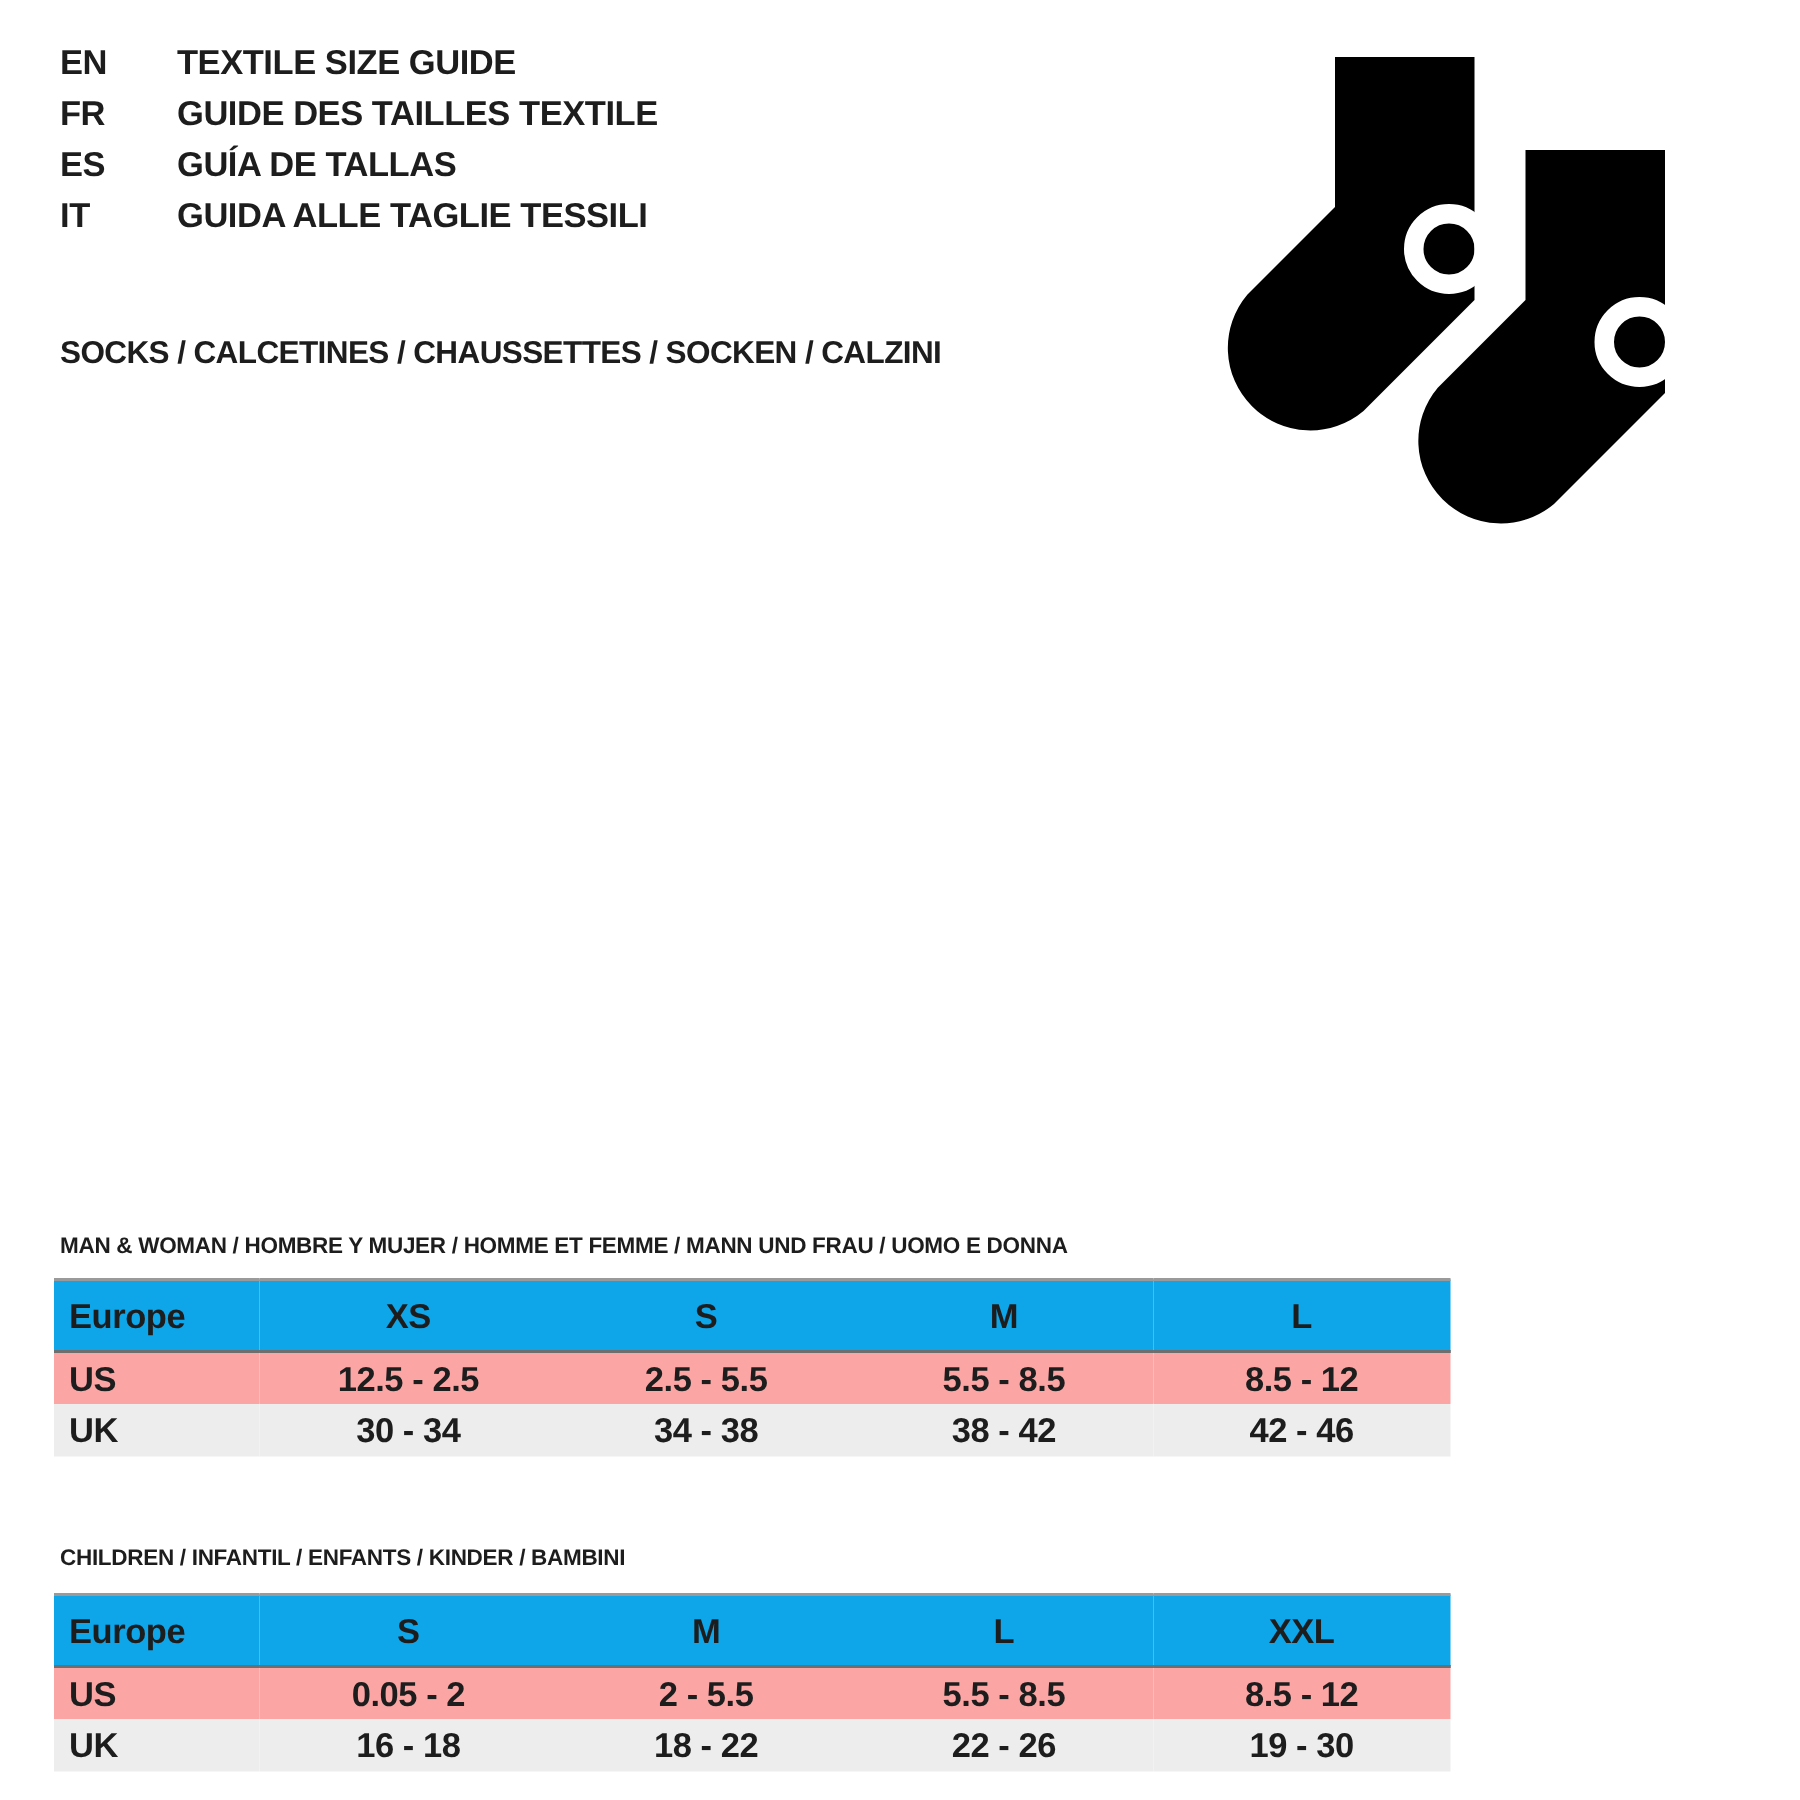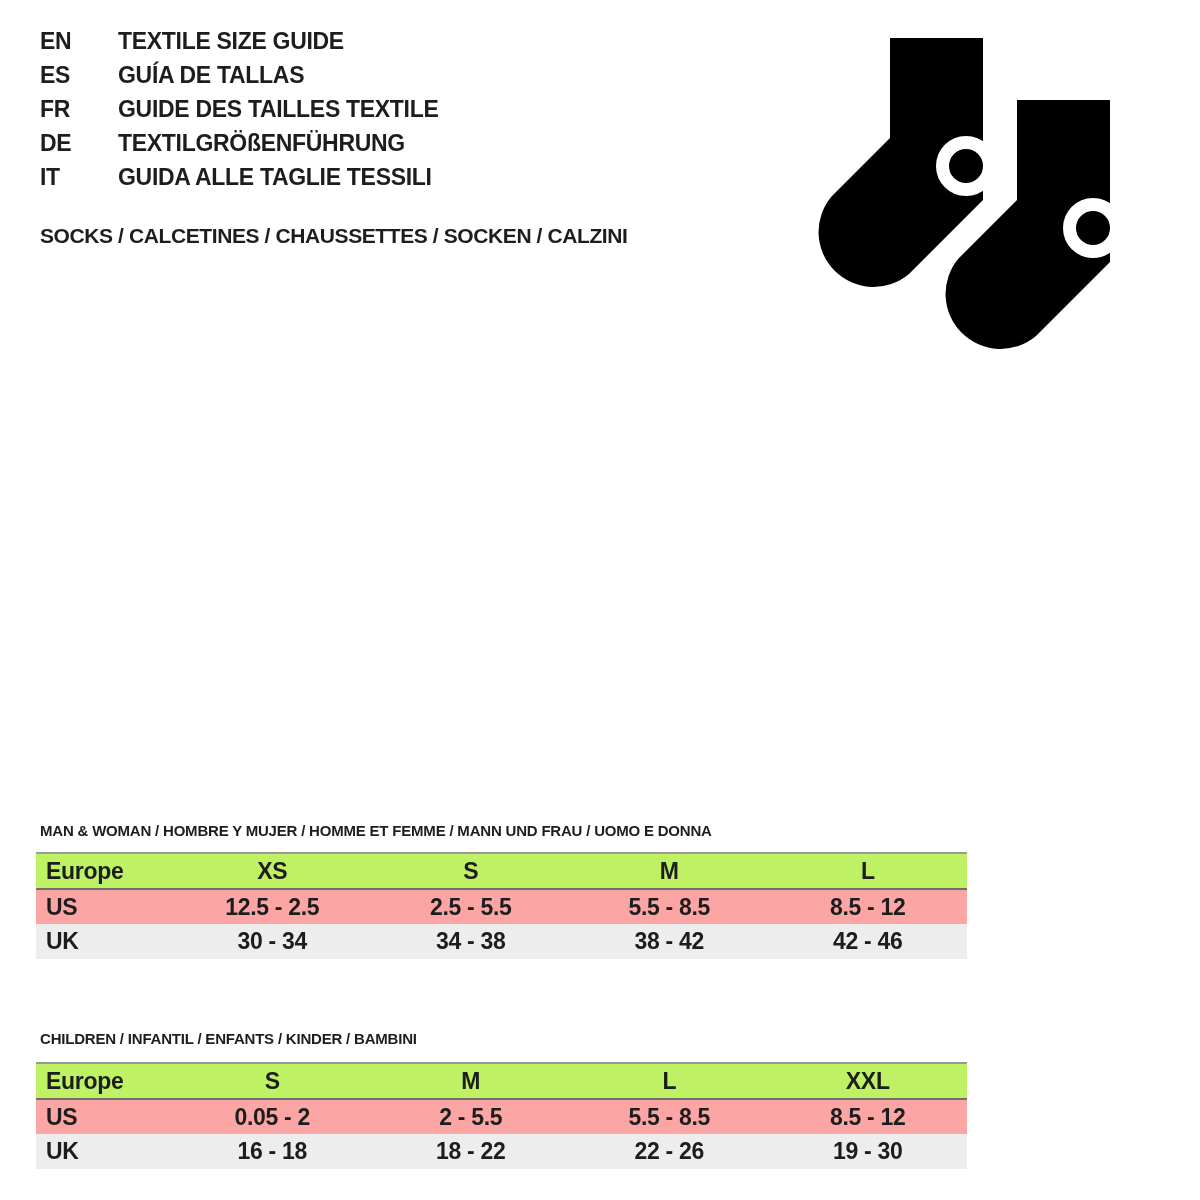--- a/index.html
+++ b/index.html
@@ -32,22 +32,22 @@
   .title-adults{top:818px;}
   .title-children{top:1026px;}
   table.size-table{
     position:absolute;left:36px;width:931px;
     border-collapse:collapse;table-layout:fixed;
     font-size:23px;letter-spacing:-0.3px;
   }
   .table-adults{top:852px;}
   .table-children{top:1062px;}
   table.size-table thead tr{
-    background:#bef264;
-    height:36px;
+    background:#0ea5e9;
+    height:48px;
   }
   table.size-table thead th{
     border-top:2px solid #9a9a9a;
     border-bottom:2px solid #6e6e6e;
     font-weight:bold;
   }
   table.size-table tbody tr{height:35px;background:#fca5a5;}
   table.size-table tbody tr.alt{background:#ededed;}
   table.size-table th,
   table.size-table td{
@@ -61,27 +61,24 @@
 </head>
 <body>
 
 <div class="canvas">
 
   <section class="lang-block">
     <div class="lang-row">
       <span class="lang-code">EN</span><span class="lang-label">TEXTILE SIZE GUIDE</span>
     </div>
     <div class="lang-row">
-      <span class="lang-code">ES</span><span class="lang-label">GUÍA DE TALLAS</span>
-    </div>
-    <div class="lang-row">
       <span class="lang-code">FR</span><span class="lang-label">GUIDE DES TAILLES TEXTILE</span>
     </div>
     <div class="lang-row">
-      <span class="lang-code">DE</span><span class="lang-label">TEXTILGRÖßENFÜHRUNG</span>
+      <span class="lang-code">ES</span><span class="lang-label">GUÍA DE TALLAS</span>
     </div>
     <div class="lang-row">
       <span class="lang-code">IT</span><span class="lang-label">GUIDA ALLE TAGLIE TESSILI</span>
     </div>
   </section>
 
   <div class="subtitle">SOCKS / CALCETINES / CHAUSSETTES / SOCKEN / CALZINI</div>
 
   <div class="icon-wrap">
     <svg width="380" height="330" viewBox="0 0 380 330" xmlns="http://www.w3.org/2000/svg">

